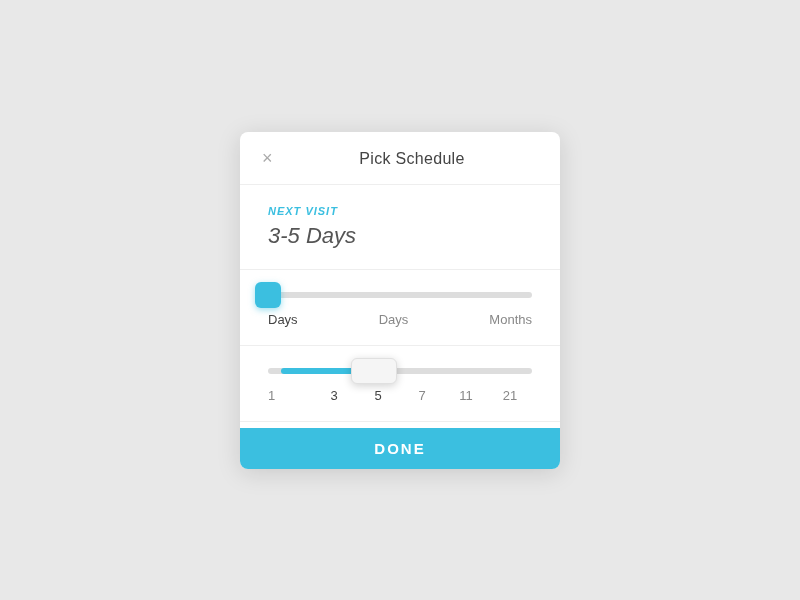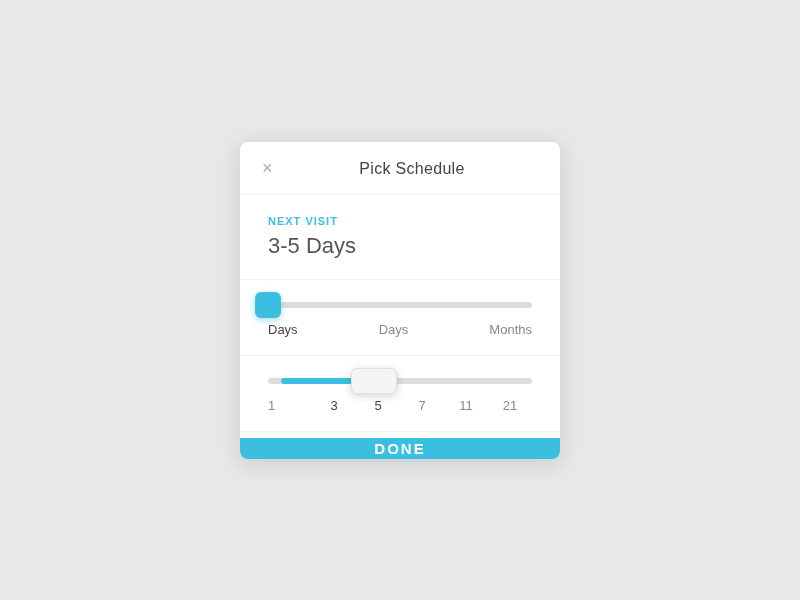--- a/index.html
+++ b/index.html
@@ -49,20 +49,21 @@
       font-size: 16px;
       font-weight: 400;
       color: #444444;
       letter-spacing: 0.3px;
       margin-left: 24px;
     }
 
     .next-visit-section {
       padding: 20px 28px 20px;
       border-bottom: 1px solid #eeeeee;
+      font-style: italic;
     }
 
     .next-visit-label {
       font-size: 11px;
       font-weight: 700;
       color: #3bbfe0;
       letter-spacing: 1px;
       text-transform: uppercase;
       margin-bottom: 6px;
     }
@@ -198,21 +199,21 @@
     }
 
     .done-btn {
       width: 100%;
       background: #3bbfe0;
       border: none;
       color: #ffffff;
       font-size: 15px;
       font-weight: 700;
       letter-spacing: 2px;
-      padding: 2px;
+      padding: 12px;
       cursor: pointer;
       text-transform: uppercase;
       margin-top: 6px;
     }
   </style>
 </head>
 <body>
 
 <div class="modal">
 

